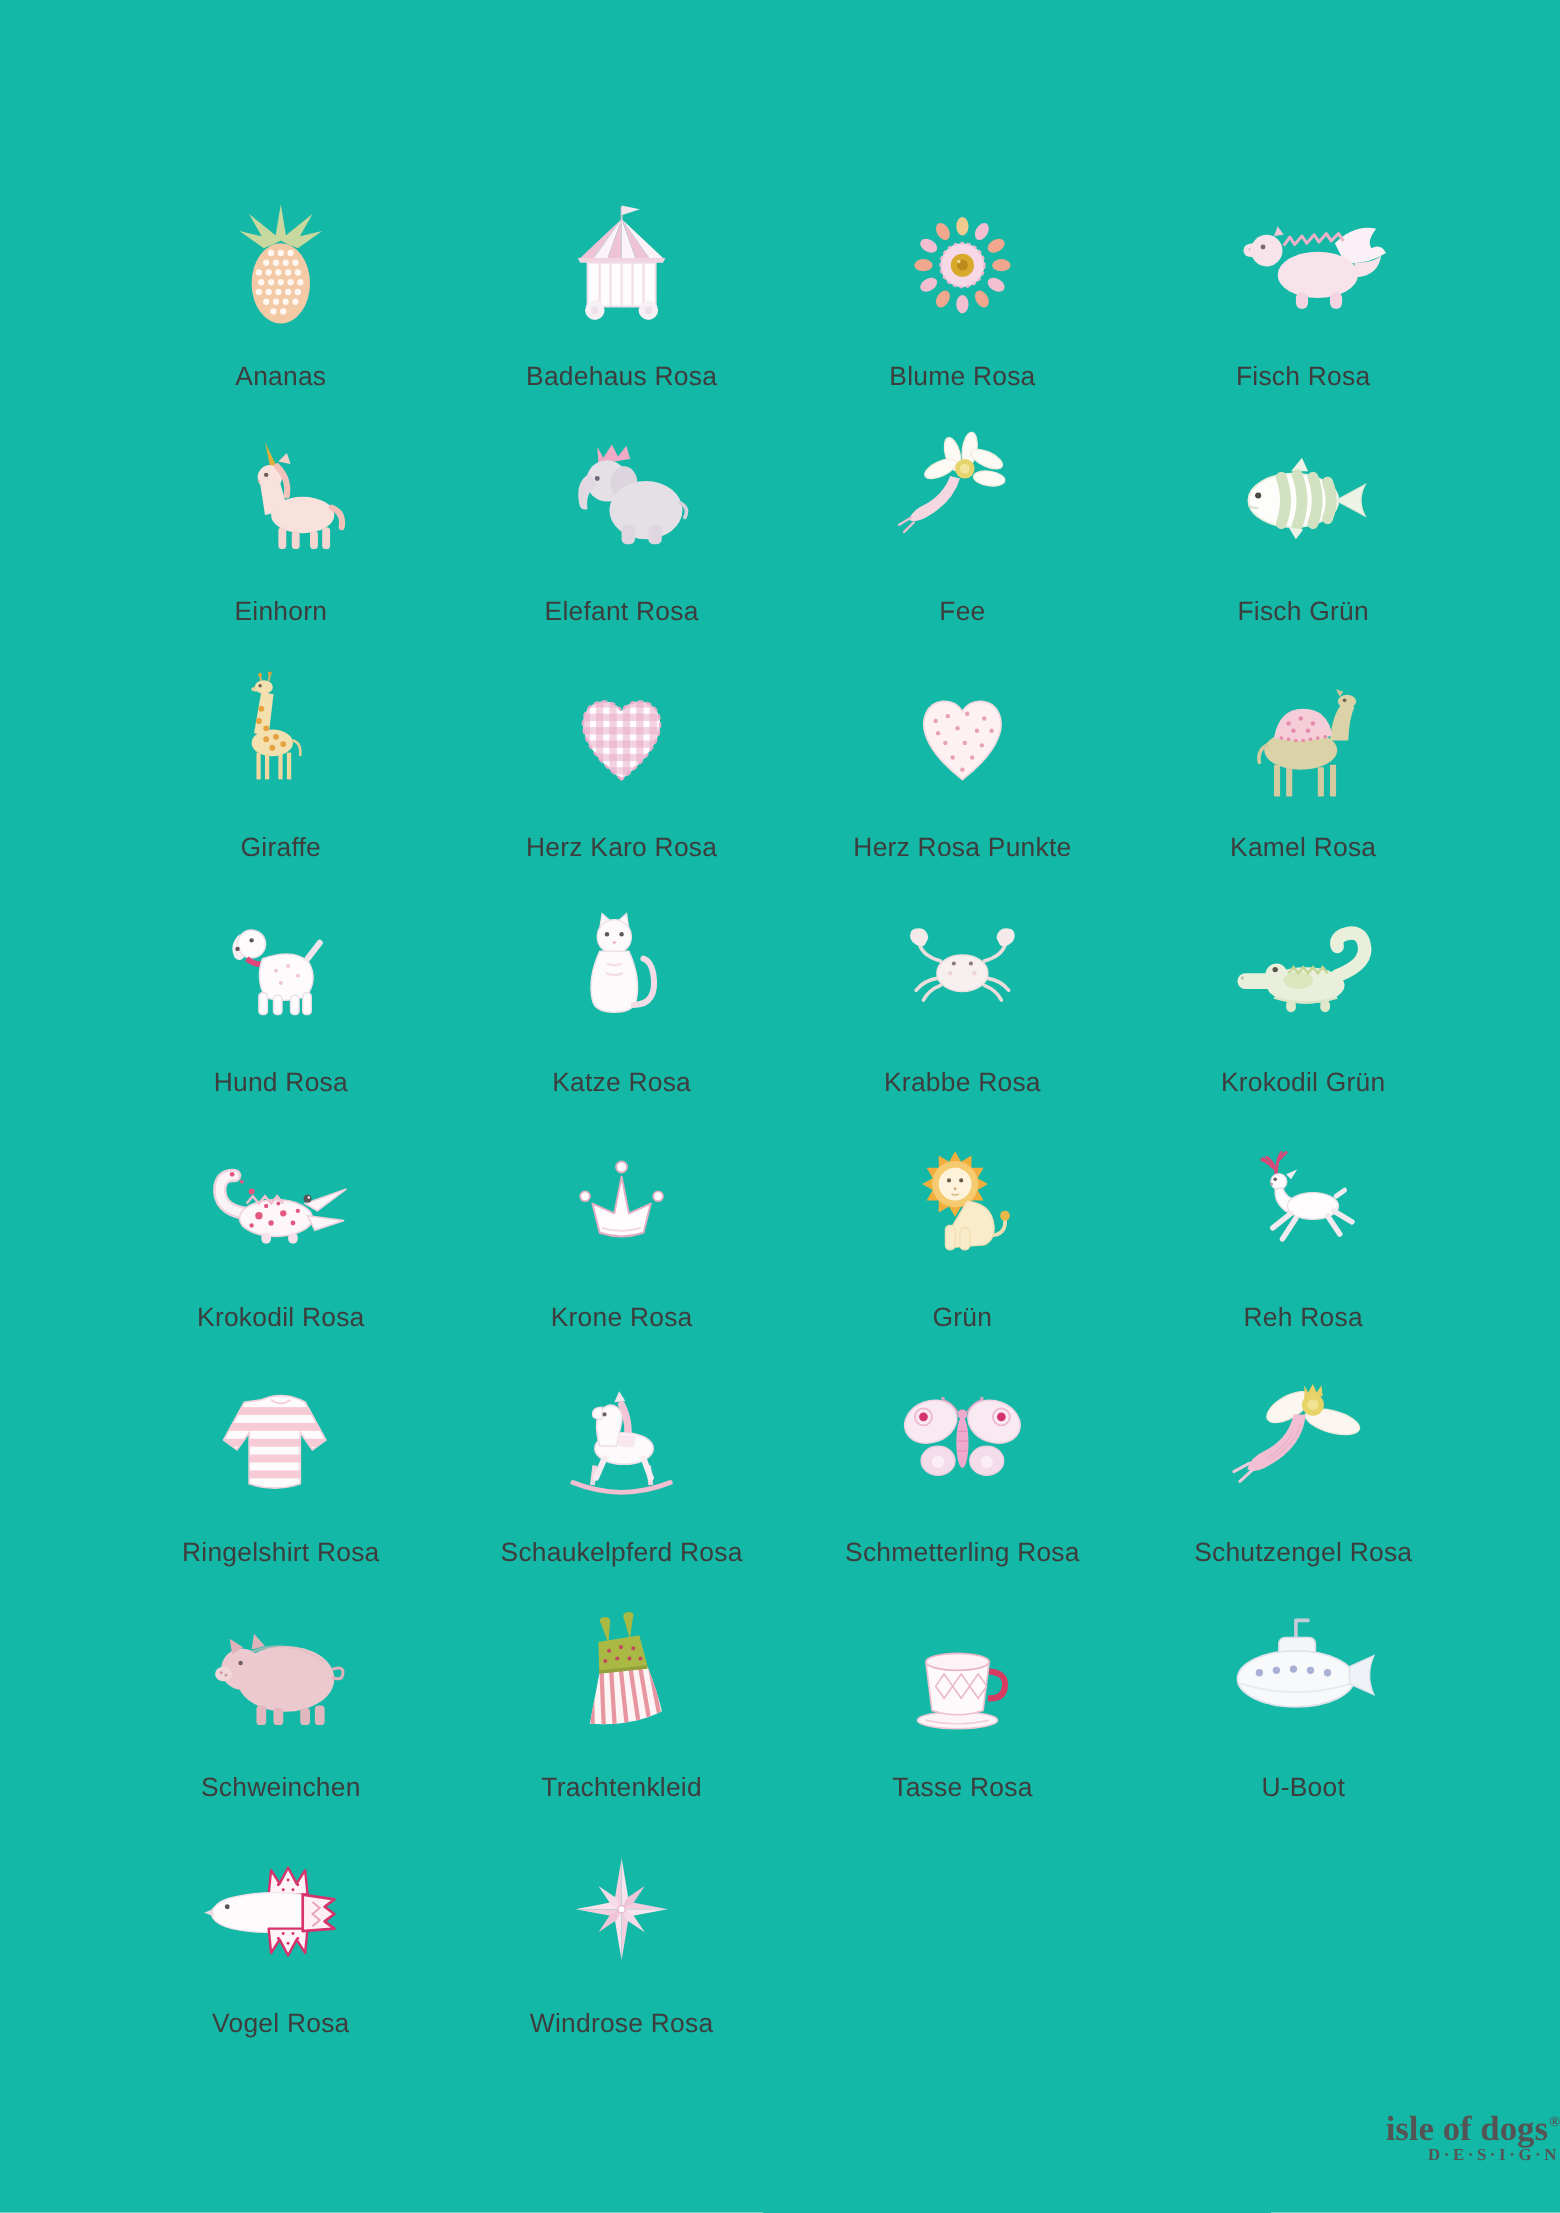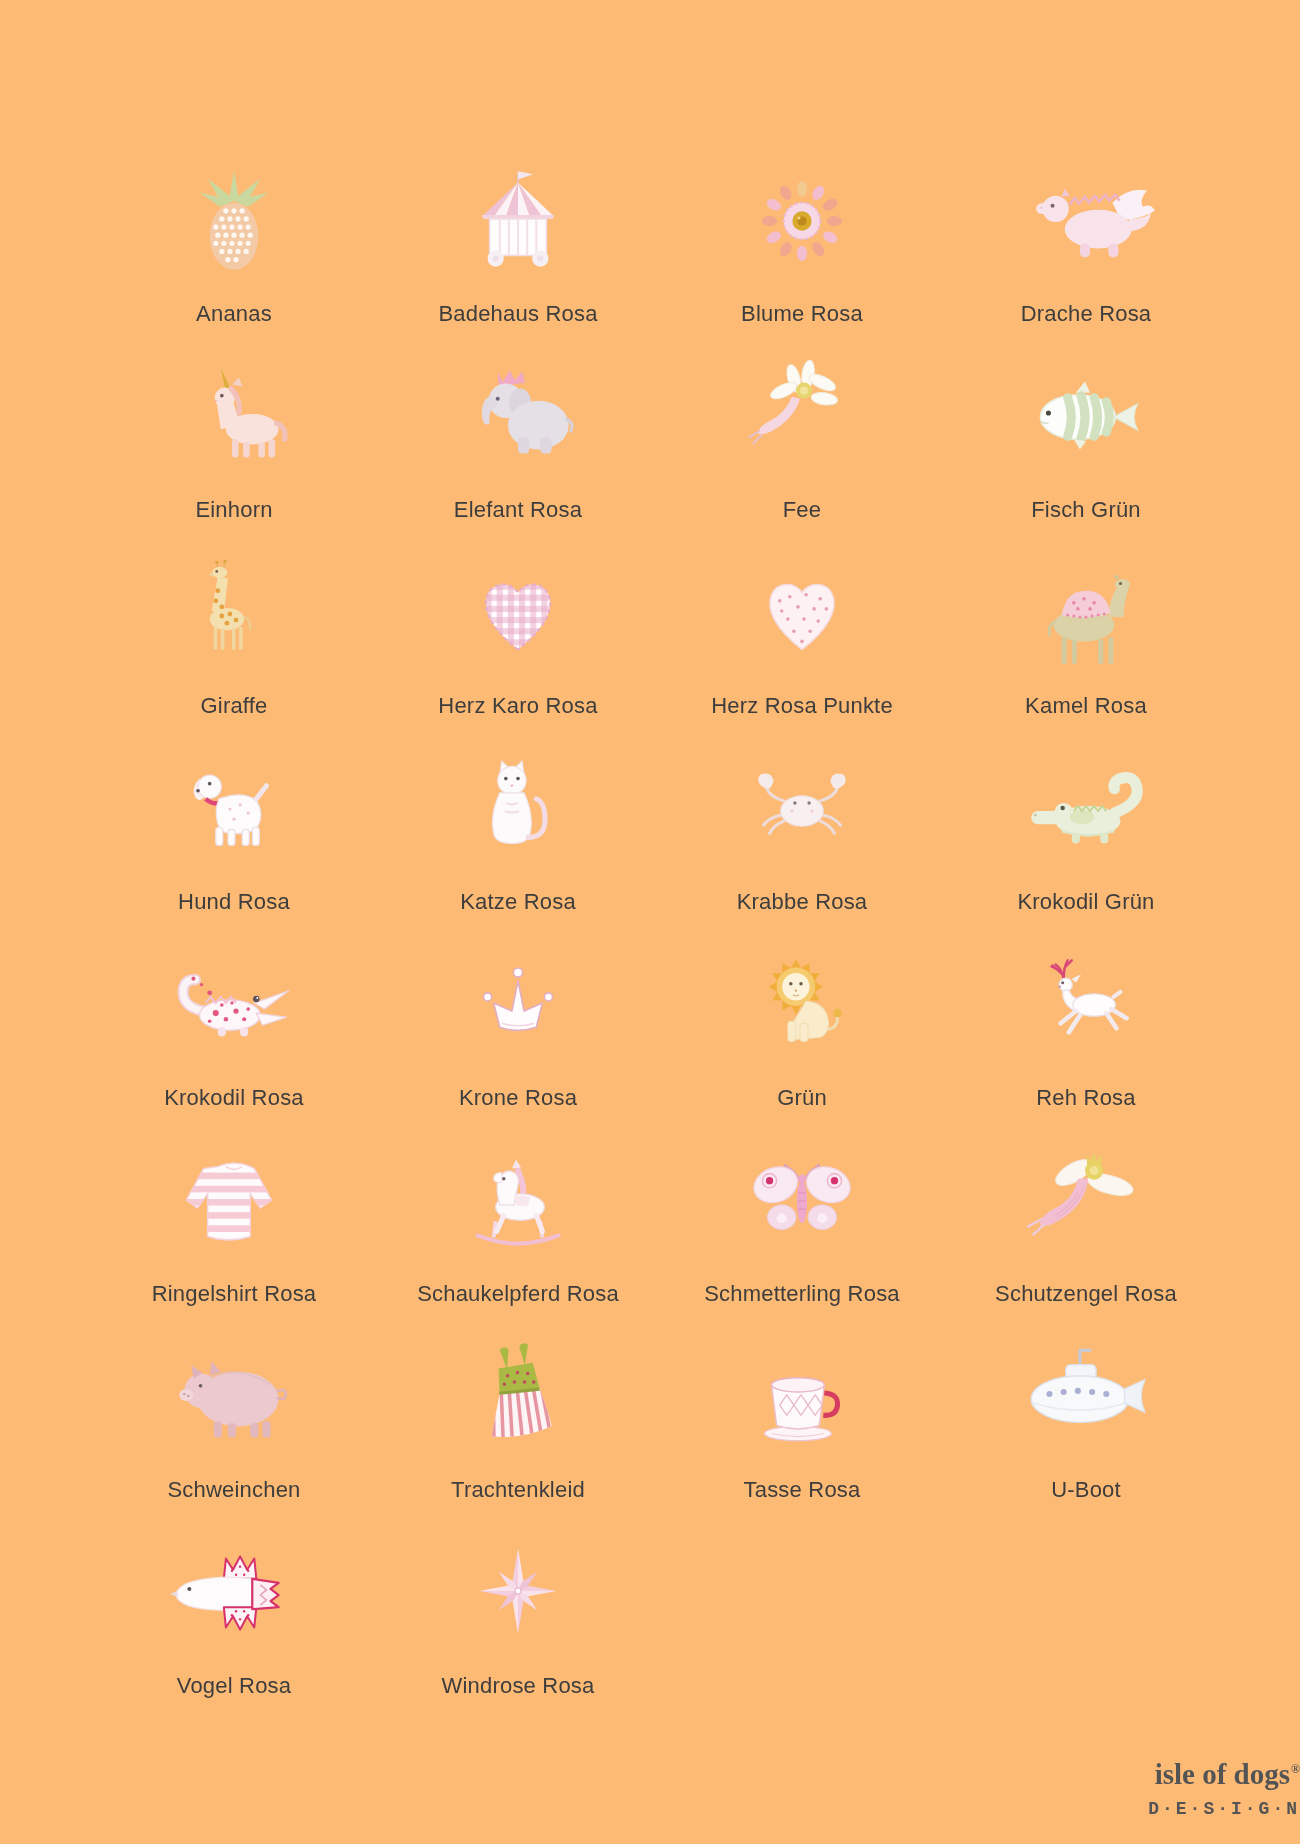--- a/index.html
+++ b/index.html
@@ -1,31 +1,31 @@
 <!DOCTYPE html>
 <html><head>
 <meta charset="utf-8">
 <style>
   html,body { margin:0; padding:0; background:#ffffff; }
   .page {
-    position:relative; width:1300px; height:1844px; background:#fdba74;
+    position:relative; width:1300px; height:1844px; background:#14b8a6;
     font-family:"Liberation Sans","DejaVu Sans",sans-serif; overflow:hidden;
   }
   .grid {
     position:absolute; left:92px; top:140px; width:1136px;
     display:grid; grid-template-columns:repeat(4,1fr);
   }
   figure.cell { margin:0; height:196px; display:flex; flex-direction:column; align-items:center; justify-content:flex-end; }
   .icon-box { flex:1 1 auto; width:100%; display:flex; align-items:center; justify-content:center; }
   .icon-box svg { width:142px; height:122px; }
   .item-label { font-size:22px; color:#3d3d3d; padding-bottom:9px; letter-spacing:0.2px; white-space:nowrap; }
   .footer { position:absolute; top:1760px; left:0; width:100%; text-align:right; }
   .brand-line { font-family:"Liberation Serif","DejaVu Serif",serif; font-size:29px; font-weight:bold; color:#545454; line-height:1; }
   .brand-line sup { font-size:12px; vertical-align:super; margin-left:1px; }
-  .brand-tagline { font-family:Liberation Mono, monospace; font-size:18px; letter-spacing:3px; color:#545454; margin-top:10px; font-weight:bold; }
+  .brand-tagline { font-family:Liberation Serif, serif; font-size:14px; letter-spacing:3px; color:#545454; margin-top:0; font-weight:bold; }
 </style>
 </head>
 <body>
 
 <div class="page">
   <div class="grid">
   <figure class="cell">
     <div class="icon-box">
           <svg viewBox="0 0 140 120" xmlns="http://www.w3.org/2000/svg">
  <g fill="#c9d89e">
@@ -139,21 +139,21 @@
  <circle cx="40" cy="48" r="13" fill="#f8e3ea"></circle>
  <path d="M30 42 q-10 0 -9 7 q1 5 9 4 Z" fill="#f8e3ea"></path>
  <path d="M46 36 l3 -8 l5 7 Z" fill="#f0c6d6"></path>
  <path d="M54 44 l5 -7 l4 6 l6 -7 l4 6 l6 -7 l4 6 l6 -7 l4 6 l6 -6 l4 6" stroke="#ecb2c8" stroke-width="2.5" fill="none" stroke-linejoin="round"></path>
  <rect x="64" y="82" width="10" height="14" rx="5" fill="#f3d4e0"></rect>
  <rect x="92" y="82" width="10" height="14" rx="5" fill="#f3d4e0"></rect>
  <circle cx="37" cy="45" r="2" fill="#7a6570"></circle>
             <circle cx="26" cy="47" r="1.1" fill="#e4c4d0"></circle>
           </svg>
         </div>
-    <figcaption class="item-label">Drache Rosa</figcaption>
+    <figcaption class="item-label">Fisch Rosa</figcaption>
   </figure>
 
   <figure class="cell">
     <div class="icon-box">
           <svg viewBox="0 0 140 120" xmlns="http://www.w3.org/2000/svg">
  <path d="M57 12 L62 36 L67 33 Z" fill="#dcae3c"></path>
  <path d="M68 28 l7 -7 l3 9 Z" fill="#f4d0ca"></path>
  <circle cx="61" cy="41" r="10" fill="#f9e1dc"></circle>
  <path d="M67 32 q10 10 8 24" stroke="#f2c2ba" stroke-width="5" fill="none" stroke-linecap="round"></path>
  <path d="M53 46 L57 72 L76 68 L69 44 Z" fill="#f9e1dc"></path>

